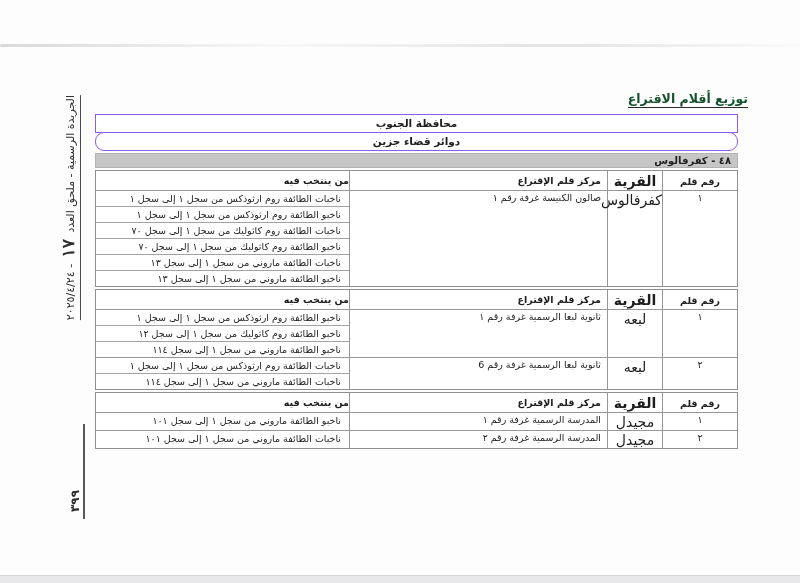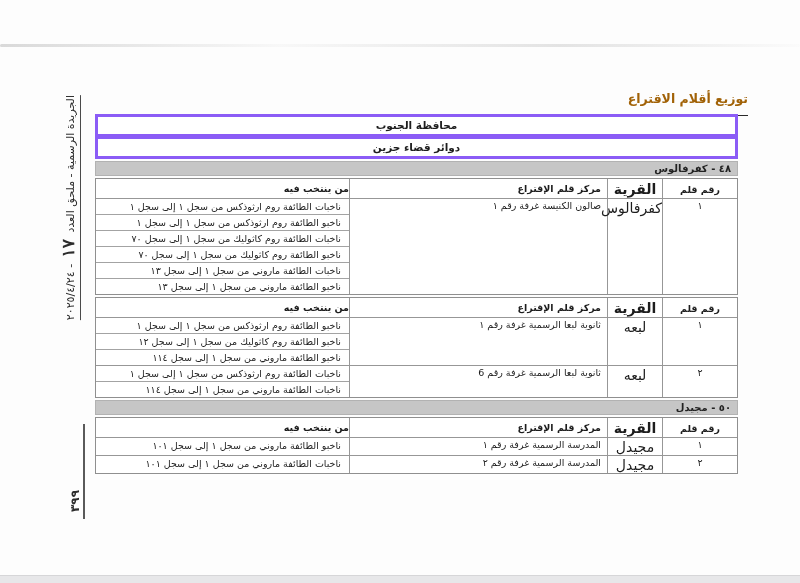--- a/index.html
+++ b/index.html
@@ -15,28 +15,28 @@
   
   .sidebar-wrap{position:absolute;left:58px;top:95px;width:0;height:0;}
   .rot{display:inline-block;white-space:nowrap;transform:rotate(-90deg) translateX(-100%);transform-origin:0 0;}
   .gazette-line{font-size:11px;color:#2c2c2c;border-bottom:1.2px solid #4a4a4a;padding-bottom:2px;letter-spacing:.2px;}
   .gazette-line .issue{font-size:17px;font-weight:bold;padding:0 3px;font-family:"DejaVu Serif",serif;}
   .pagenum-wrap{position:absolute;left:68px;top:486px;width:0;height:0;}
   .pagenum{font-size:12px;font-weight:bold;color:#2c2c2c;letter-spacing:1px;}
   .pagenum-rule{position:absolute;left:83px;top:424px;width:2px;height:95px;background:#5a5a5a;}
 
   
-  .doc-title{position:absolute;top:91px;right:52px;direction:rtl;font-size:12.5px;font-weight:bold;color:#a16207;
-    border-bottom:1.5px solid #2a2a2a;padding-bottom:9px;}
+  .doc-title{position:absolute;top:91px;right:52px;direction:rtl;font-size:12.5px;font-weight:bold;color:#14532d;
+    border-bottom:1.5px solid #2a2a2a;padding-bottom:1px;}
 
   
   .tbl{position:absolute;top:114px;right:62px;width:643px;direction:rtl;color:#1d1d1d;}
-  .banner{border:3px solid #8b5cf6;background:#fff;height:17px;line-height:17px;text-align:center;
+  .banner{border:1px solid #8b5cf6;background:#fff;height:17px;line-height:17px;text-align:center;
     font-size:10.5px;font-weight:bold;}
-  .banner + .banner{margin-top:-1px;}
+  .banner + .banner{margin-top:-1px;border-radius:9px;}
   .band{margin-top:2px;background:#c6c6c6;border:1px solid #b2b2b2;height:13px;line-height:13px;
     padding:0 6px;text-align:right;font-size:10px;font-weight:bold;color:#222;}
   .sec{margin-top:2px;border:1px solid #8f8f8f;background:#fff;}
   .hrow{display:flex;height:19px;line-height:19px;font-weight:bold;font-size:10px;}
   .hrow>div{text-align:center;overflow:hidden;}
   .drow{display:flex;border-top:1px solid #979797;}
   .c-pen{width:74px;flex:0 0 74px;border-left:1px solid #979797;text-align:center;font-size:9.5px;padding-top:1px;}
   .c-vil{width:54px;flex:0 0 54px;border-left:1px solid #979797;text-align:center;font-size:14px;padding-top:1px;}
   .c-cen{width:258px;flex:0 0 258px;border-left:1px solid #979797;text-align:right;font-size:9.5px;padding:1px 6px 0 2px;box-sizing:border-box;}
   .c-vot{flex:1 1 auto;display:flex;flex-direction:column;font-size:9.5px;}
@@ -108,21 +108,20 @@
           <div class="drow">
             <div class="c-pen">٢</div>
             <div class="c-vil">لبعه</div>
             <div class="c-cen">ثانوية لبعا الرسمية غرفة رقم 6</div>
             <div class="c-vot">
               <div class="vrow">ناخبات الطائفة روم ارثوذكس من سجل ١ إلى سجل ١</div>
               <div class="vrow">ناخبات الطائفة ماروني من سجل ١ إلى سجل ١١٤</div>
             </div>
           </div>
         </div>
-        <div class="band">٥٠ - مجيدل</div>
         <div class="sec">
           <div class="hrow">
             <div class="c-pen">رقم قلم الإقتراع</div>
             <div class="c-vil">القرية</div>
             <div class="c-cen">مركز قلم الإقتراع</div>
             <div class="c-vot">من ينتخب فيه</div>
           </div>
           <div class="drow">
             <div class="c-pen">١</div>
             <div class="c-vil">مجيدل</div>

